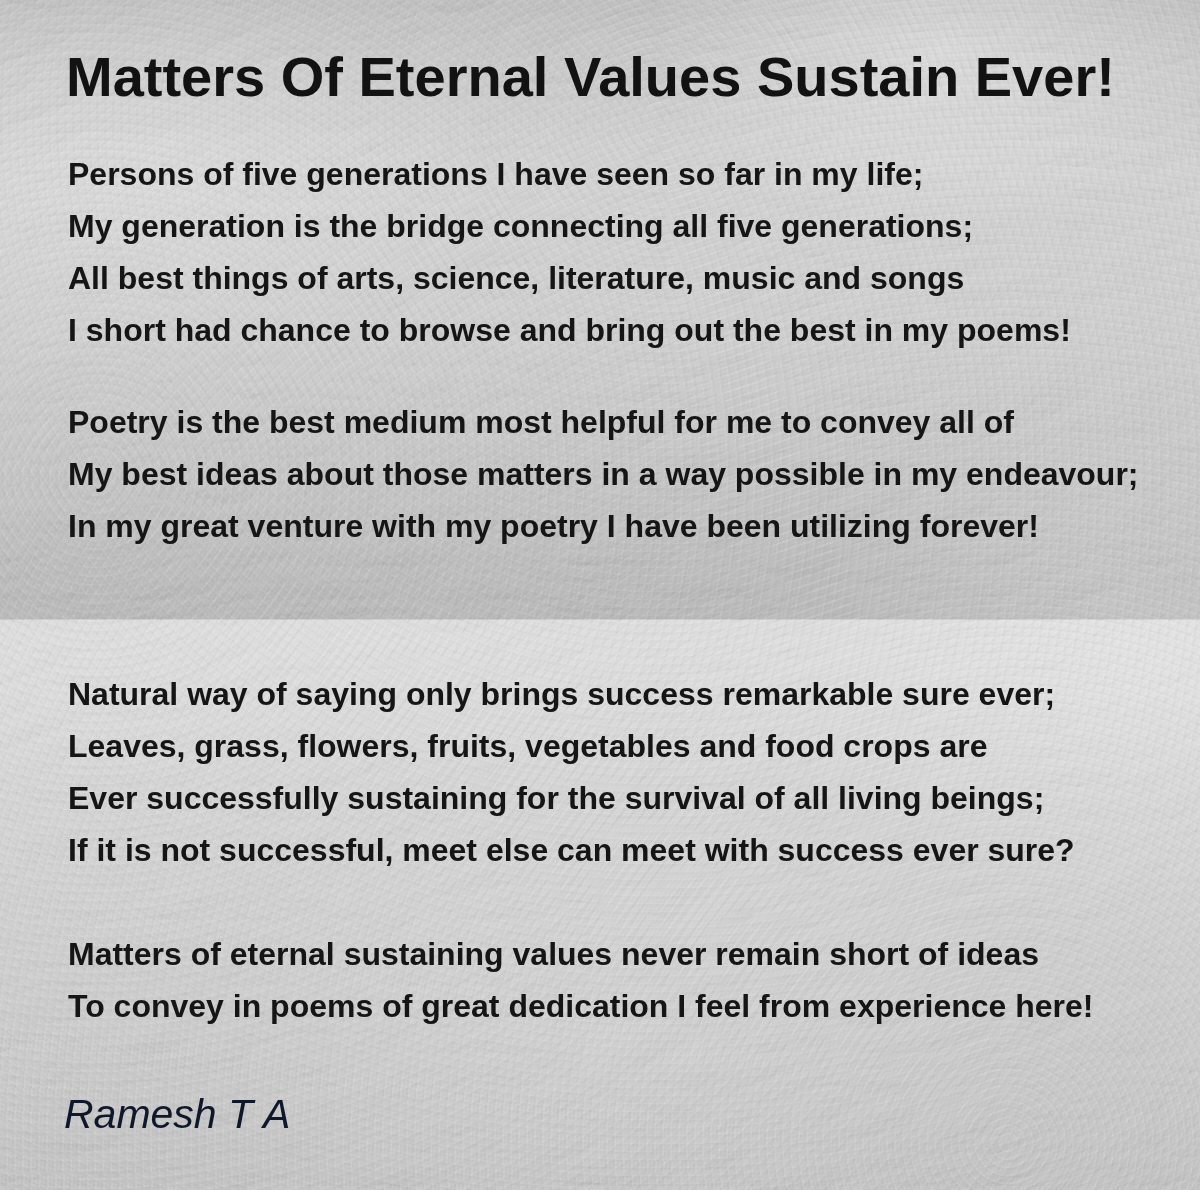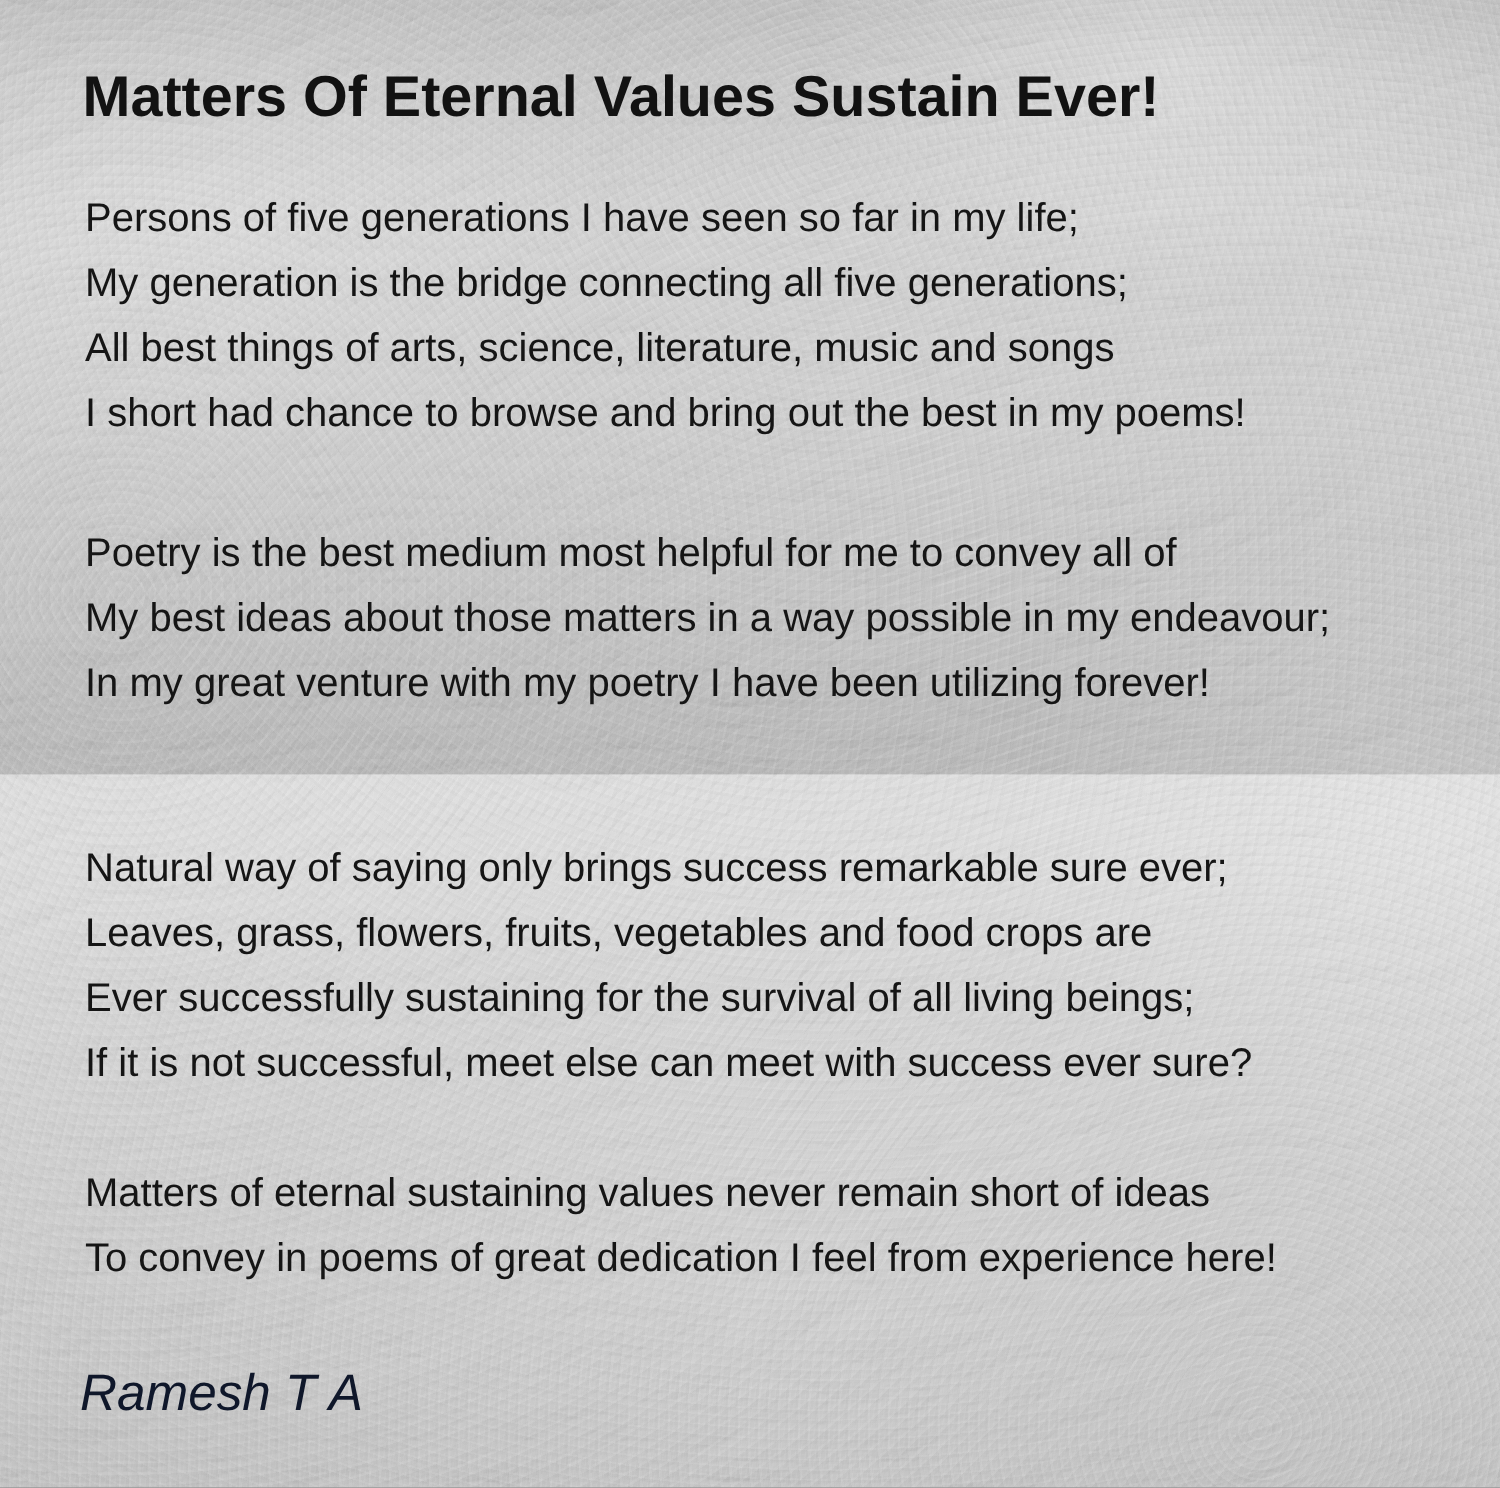--- a/index.html
+++ b/index.html
@@ -65,36 +65,36 @@
     position: absolute;
     inset: 0;
     z-index: 2;
   }
   .title {
     position: absolute;
     top: 53px;
     left: 66px;
     margin: 0;
     font-weight: bold;
-    font-size: 46px;
+    font-size: 56px;
     line-height: 48px;
     color: #121212;
     white-space: nowrap;
   }
   .stanza {
     position: absolute;
     left: 68px;
   }
   .s1 { top: 148px; }
-  .s2 { top: 416px; }
+  .s2 { top: 396px; }
   .s3 { top: 668px; }
   .s4 { top: 928px; }
   .line {
     margin: 0;
-    font-weight: normal;
+    font-weight: bold;
     font-size: 32px;
     line-height: 52px;
     color: #151515;
     white-space: nowrap;
   }
   .author {
     position: absolute;
     top: 1090px;
     left: 64px;
     font-style: italic;

